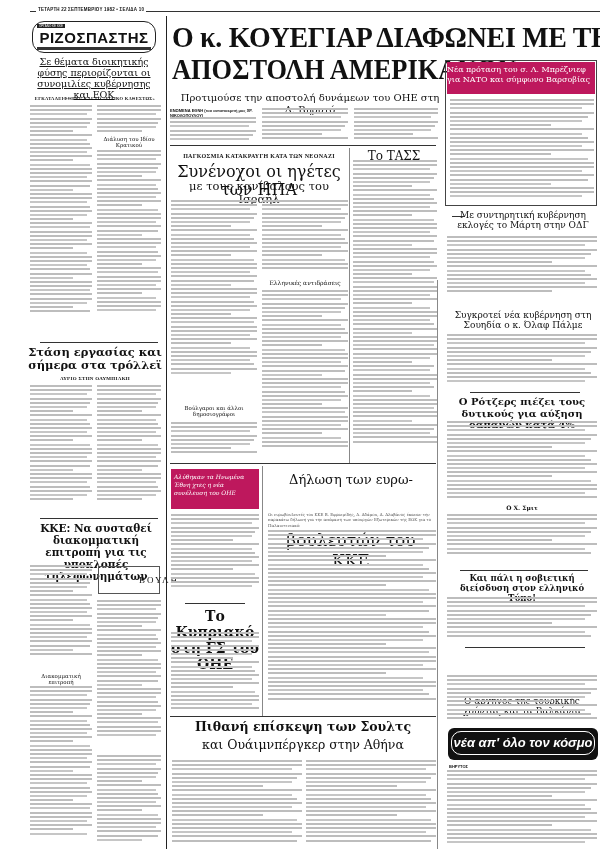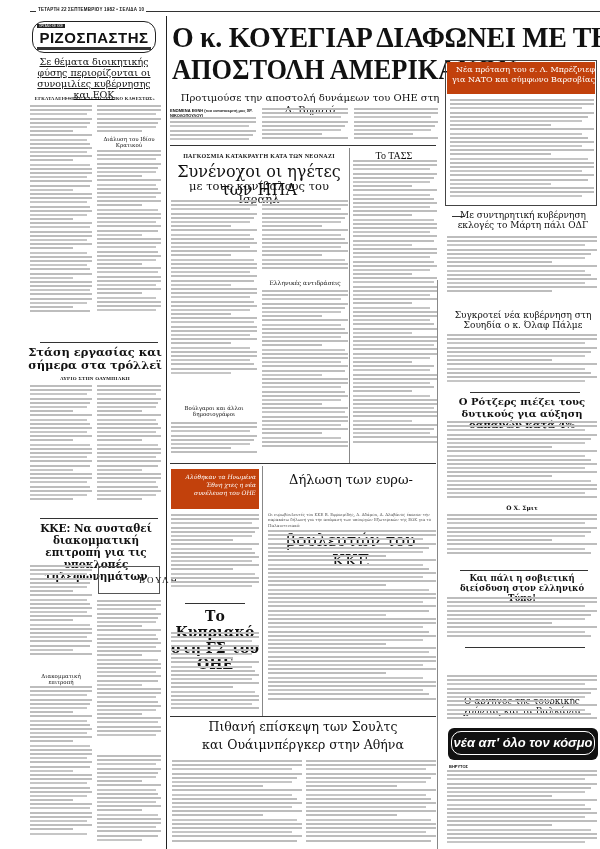--- a/index.html
+++ b/index.html
@@ -10,21 +10,21 @@
   .dateline { left: 36px; top: 7px; font-size: 4.5px; font-weight: bold; background: #fff; padding: 0 2px; letter-spacing: 0.2px; font-family: "Liberation Sans", sans-serif; }
   .masthead { left: 32px; top: 21px; width: 124px; height: 32px; border: 1.5px solid #222; border-radius: 12px; }
   .masthead .sup { position: absolute; top: 2px; left: 4px; font-size: 3px; font-family: "Liberation Sans", sans-serif; background: #222; color: #fff; padding: 0 2px; }
   .masthead .name { position: absolute; top: 7px; left: 4px; right: 4px; text-align: center; font-family: "Liberation Sans", sans-serif; font-weight: bold; font-size: 15px; letter-spacing: 0.5px; }
   .masthead .sub { position: absolute; bottom: 2px; left: 4px; right: 4px; height: 3px; background: #333; }
   .vline { background: #222; width: 1px; }
   .hl-main { left: 172px; top: 20px; font-family: "Liberation Serif", serif; font-weight: bold; font-size: 30px; transform: scaleX(0.93); transform-origin: left; white-space: nowrap; letter-spacing: -0.3px; }
   .hl-main2 { left: 172px; top: 52px; font-family: "Liberation Serif", serif; font-weight: bold; font-size: 30px; transform: scaleX(0.88); transform-origin: left; white-space: nowrap; }
   .h-serif { font-family: "DejaVu Serif", serif; text-align: center; line-height: 1.15; }
   .kicker { font-family: "Liberation Serif", serif; font-size: 6px; font-weight: bold; text-align: center; letter-spacing: 0.3px; }
-  .blackbox { background: #c2410c; color: #fff; text-align: right; font-family: "DejaVu Serif", serif; }
+  .blackbox { background: #be185d; color: #fff; text-align: left; font-family: "DejaVu Serif", serif; }
   .rule { background: #333; height: 1px; }
   .txt { overflow: hidden; }
   .txt span { display: block; height: 2px; background: #bdbdbd; margin-bottom: 2.2px; }
   .txt span:nth-child(3n) { width: 92%; background: #c6c6c6; }
   .txt span:nth-child(5n) { width: 96%; }
   .txt span:nth-child(7n) { width: 70%; }
   .banner-box { background: #111; color: #fff; border-radius: 6px; text-align: center; font-family: "Liberation Sans", sans-serif; font-style: italic; font-weight: bold; }
   .banner-box .inner { border: 1.5px solid #fff; border-radius: 10px; margin: 3px; }
   .framed { border: 1px solid #444; }
   .vouli { border: 1px solid #555; text-align: center; font-family: "Liberation Serif", serif; letter-spacing: 2px; }
@@ -103,21 +103,21 @@
     <span></span>
     <span></span>
     <span></span>
     <span></span>
     <span></span>
     <span></span>
     <span></span>
   </div>
 
 <div class="abs rule" style="left:452px; top:216px; width:12px;"></div>
-<div class="abs h-serif" style="left:448px; top:210px; width:150px; font-size:9px;">Με συντηρητική κυβέρνηση εκλογές το Μάρτη πάλι ΟΔΓ</div>
+<div class="abs h-serif" style="left:448px; top:210px; width:150px; font-size:9px;">Με συντηρητική κυβέρνηση εκλογές το Μάρτη στην ΟΔΓ</div>
 <div class="abs txt" style="left:447px; top:236px; width:150px; height:62px;">
     <span></span>
     <span></span>
     <span></span>
     <span></span>
     <span></span>
     <span></span>
     <span></span>
     <span></span>
     <span></span>
@@ -648,21 +648,21 @@
     <span></span>
     <span></span>
     <span></span>
     <span></span>
     <span></span>
     <span></span>
     <span></span>
     <span></span>
   </div>
 
-<div class="abs h-serif" style="left:352px; top:150px; width:84px; font-size:10px;font-family:Liberation Serif, serif;">Το ΤΑΣΣ</div>
+<div class="abs h-serif" style="left:352px; top:150px; width:84px; font-size:12px;">Το ΤΑΣΣ</div>
 <div class="abs txt" style="left:353px; top:160px; width:84px; height:300px;">
     <span></span>
     <span></span>
     <span></span>
     <span></span>
     <span></span>
     <span></span>
     <span></span>
     <span></span>
     <span></span>
@@ -817,21 +817,21 @@
     <span></span>
     <span></span>
     <span></span>
     <span></span>
     <span></span>
     <span></span>
     <span></span>
   </div>
 
 <div class="abs rule" style="left:170px; top:716px; width:266px;"></div>
-<div class="abs h-serif" style="left:170px; top:720px; width:266px; font-size:12.5px;">Πιθανή επίσκεψη των Σουλτς</div>
+<div class="abs h-serif" style="left:170px; top:720px; width:266px; font-size:12.5px;font-weight:bold;">Πιθανή επίσκεψη των Σουλτς</div>
 <div class="abs h-serif" style="left:170px; top:738px; width:266px; font-size:12.5px;">και Ουάιμνπέργκερ στην Αθήνα</div>
 <div class="abs txt" style="left:172px; top:760px; width:130px; height:89px;">
     <span></span>
     <span></span>
     <span></span>
     <span></span>
     <span></span>
     <span></span>
     <span></span>
     <span></span>

